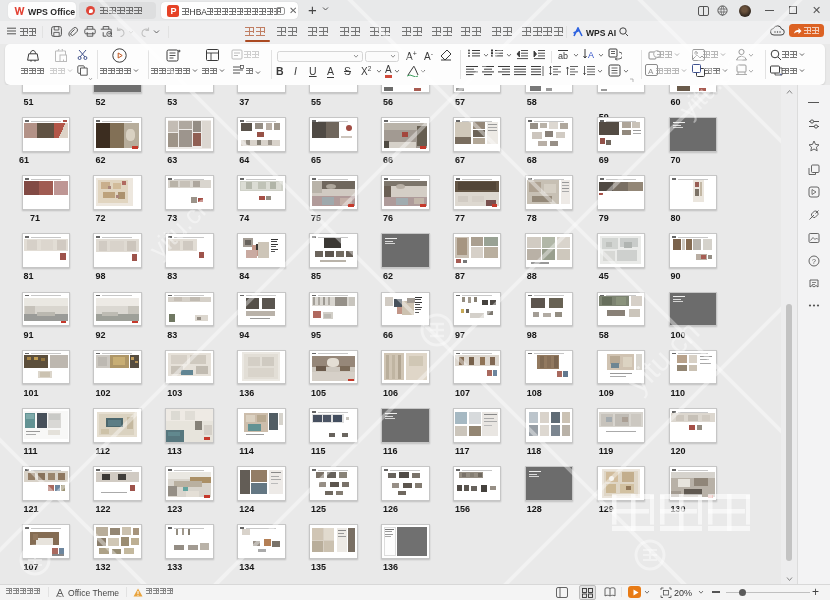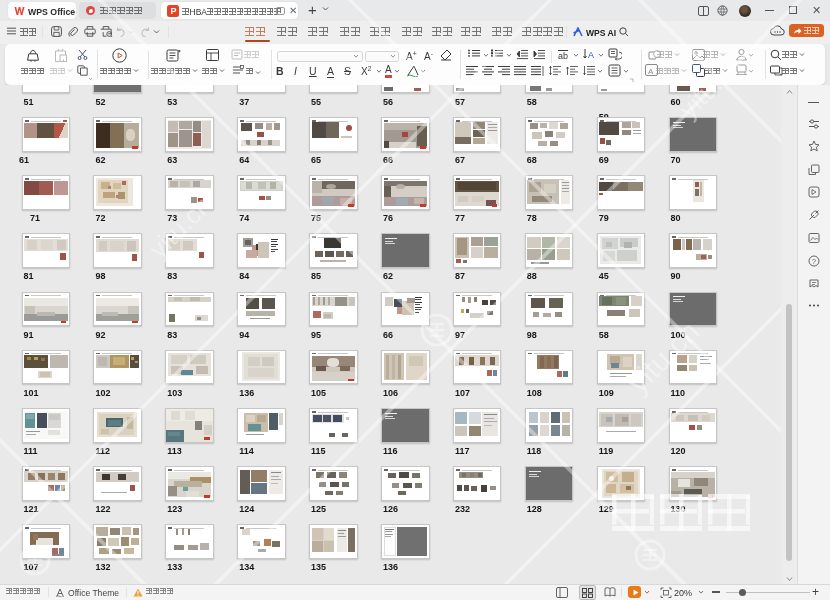--- a/index.html
+++ b/index.html
@@ -1380,21 +1380,21 @@
         <b style="left:5.5px;top:4.5px;width:24px;height:6px;background:#948d82;"></b>
         <b style="left:8px;top:5.5px;width:4px;height:4px;background:#797269;"></b>
         <b style="left:16px;top:5.5px;width:4px;height:4px;background:#847e73;"></b>
         <b style="left:24px;top:5.5px;width:4px;height:4px;background:#6f695f;"></b>
         <b style="left:3.5px;top:17.5px;width:5px;height:6px;background:#4f4a45;"></b>
         <b style="left:10.5px;top:17.5px;width:5px;height:6px;background:#5a554f;"></b>
         <b style="left:17.5px;top:18.5px;width:6px;height:5px;background:#67625c;"></b>
         <b style="left:27.5px;top:17.5px;width:6px;height:7.5px;background:#45413d;"></b>
         <b style="left:36px;top:19px;width:6px;height:4px;background:#978f86;"></b>
       </div>
-<div class="num" style="left:454.9px;top:419.2px">232</div>
+<div class="num" style="left:454.9px;top:419.2px">156</div>
 <div class="thumb" style="left:524.8px;top:381.2px">
         <b style="left:0px;top:0px;width:46.5px;height:32.5px;background:#6c6c6c;"></b>
         <b style="left:3px;top:3.5px;width:12px;height:1.2px;background:#eeeeed;"></b>
         <b style="left:3px;top:6.5px;width:8px;height:0.9px;background:#ddd;"></b>
         <b style="left:3px;top:8.8px;width:10px;height:0.9px;background:#d6d6d5;"></b>
       </div>
 <div class="num" style="left:526.8px;top:419.2px">128</div>
 <div class="thumb" style="left:596.7px;top:381.2px">
         <b style="left:4px;top:1.5px;width:38px;height:29px;background:#eae4db;"></b>
         <b style="left:6px;top:3.5px;width:34px;height:25px;background:#dfd6c6;"></b>

